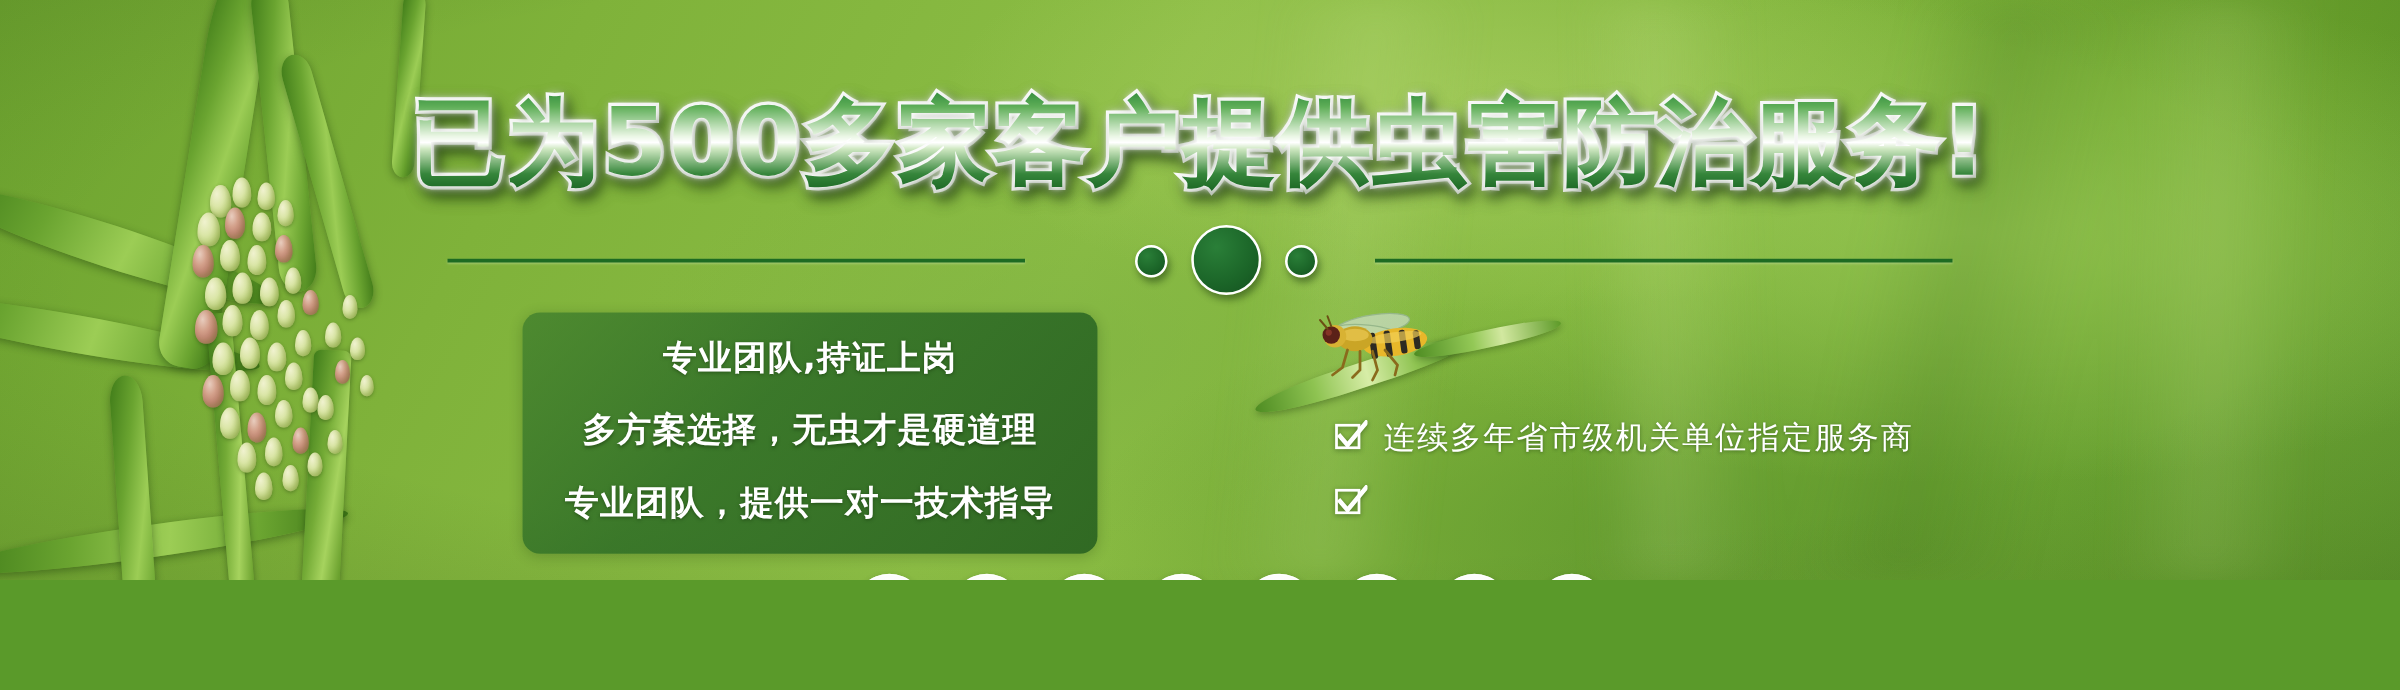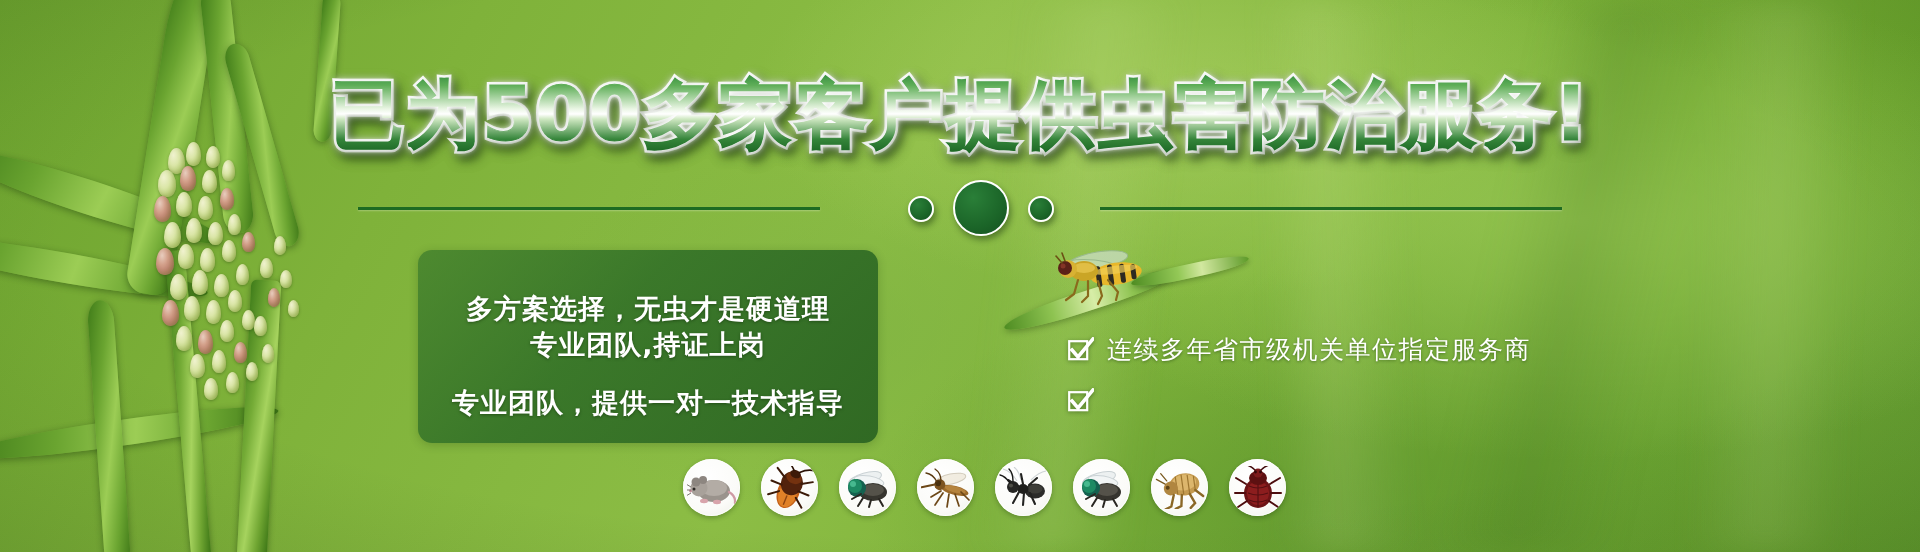--- a/index.html
+++ b/index.html
@@ -4,21 +4,21 @@
 <style>
   * { margin:0; padding:0; box-sizing:border-box; }
   html,body { width:1920px; height:552px; overflow:hidden; }
   body {
     font-family:"Liberation Sans","DejaVu Sans",sans-serif;
     background:#5a9a2a;
   }
 
   #banner {
     position:relative;
-    width:1920px; height:552px;
+    width:1920px; height:464px;
     overflow:hidden;
     text-decoration:underline;
   }
 
   
   .bg-base {
     position:absolute; inset:0;
     background:
       radial-gradient(ellipse 46% 70% at 82% 40%,  rgba(150,198,82,.85) 0%, rgba(150,198,82,0) 62%),
       radial-gradient(ellipse 38% 60% at 62% 18%,  rgba(168,206,96,.75) 0%, rgba(168,206,96,0) 60%),
@@ -152,21 +152,21 @@
     white-space:nowrap;
     text-shadow:0 1px 3px rgba(14,40,6,.5);
   }
   .panel-line.l1 { font-size:27px; line-height:34px; letter-spacing:1px; margin-top:2px; }
   .panel-line.l2 { font-size:27px; line-height:34px; letter-spacing:1px; margin-top:24px; }
   .panel-line.l3 { font-size:27px; line-height:34px; letter-spacing:1px; margin-top:24px; }
 
   
   .bullets { position:absolute; left:1068px; top:336px; width:540px; }
   .bullet {
-    display:flex; align-items:center; gap:13px;
+    display:flex; align-items:flex-start; gap:13px;
     margin-bottom:24px;
   }
   .cbox { position:relative; width:26px; height:26px; flex:0 0 26px; }
   .cbox svg { display:block; filter:drop-shadow(0 1px 2px rgba(14,40,6,.45)); }
   .bullet-text {
     color:#ffffff;
     font-size:25px;
     line-height:28px;
     letter-spacing:1.5px;
     white-space:nowrap;
@@ -320,22 +320,22 @@
   <div class="headline-outline">已为500多家客户提供虫害防治服务!</div>
   <div class="headline"><span>已为500多家客户提供虫害防治服务!</span></div>
 
   <div class="divider-left"></div>
   <div class="divider-right"></div>
   <div class="dot dot-s1"></div>
   <div class="dot dot-big"></div>
   <div class="dot dot-s2"></div>
 
   <div class="panel">
+    <div class="panel-line l1">专业团队,持证上岗</div>
     <div class="panel-line l2">多方案选择，无虫才是硬道理</div>
-    <div class="panel-line l1">专业团队,持证上岗</div>
     <div class="panel-line l3">专业团队，提供一对一技术指导</div>
   </div>
 
   <div class="bullets">
     <div class="bullet">
       <span class="cbox">
         <svg width="26" height="26" viewBox="0 0 26 26">
           <rect x="1.2" y="4.2" width="18" height="18" fill="none" stroke="#ffffff" stroke-width="2.2"></rect>
           <path d="M4 13 L10 20 L25 2" fill="none" stroke="#ffffff" stroke-width="3.6" stroke-linecap="square"></path>
         </svg>

